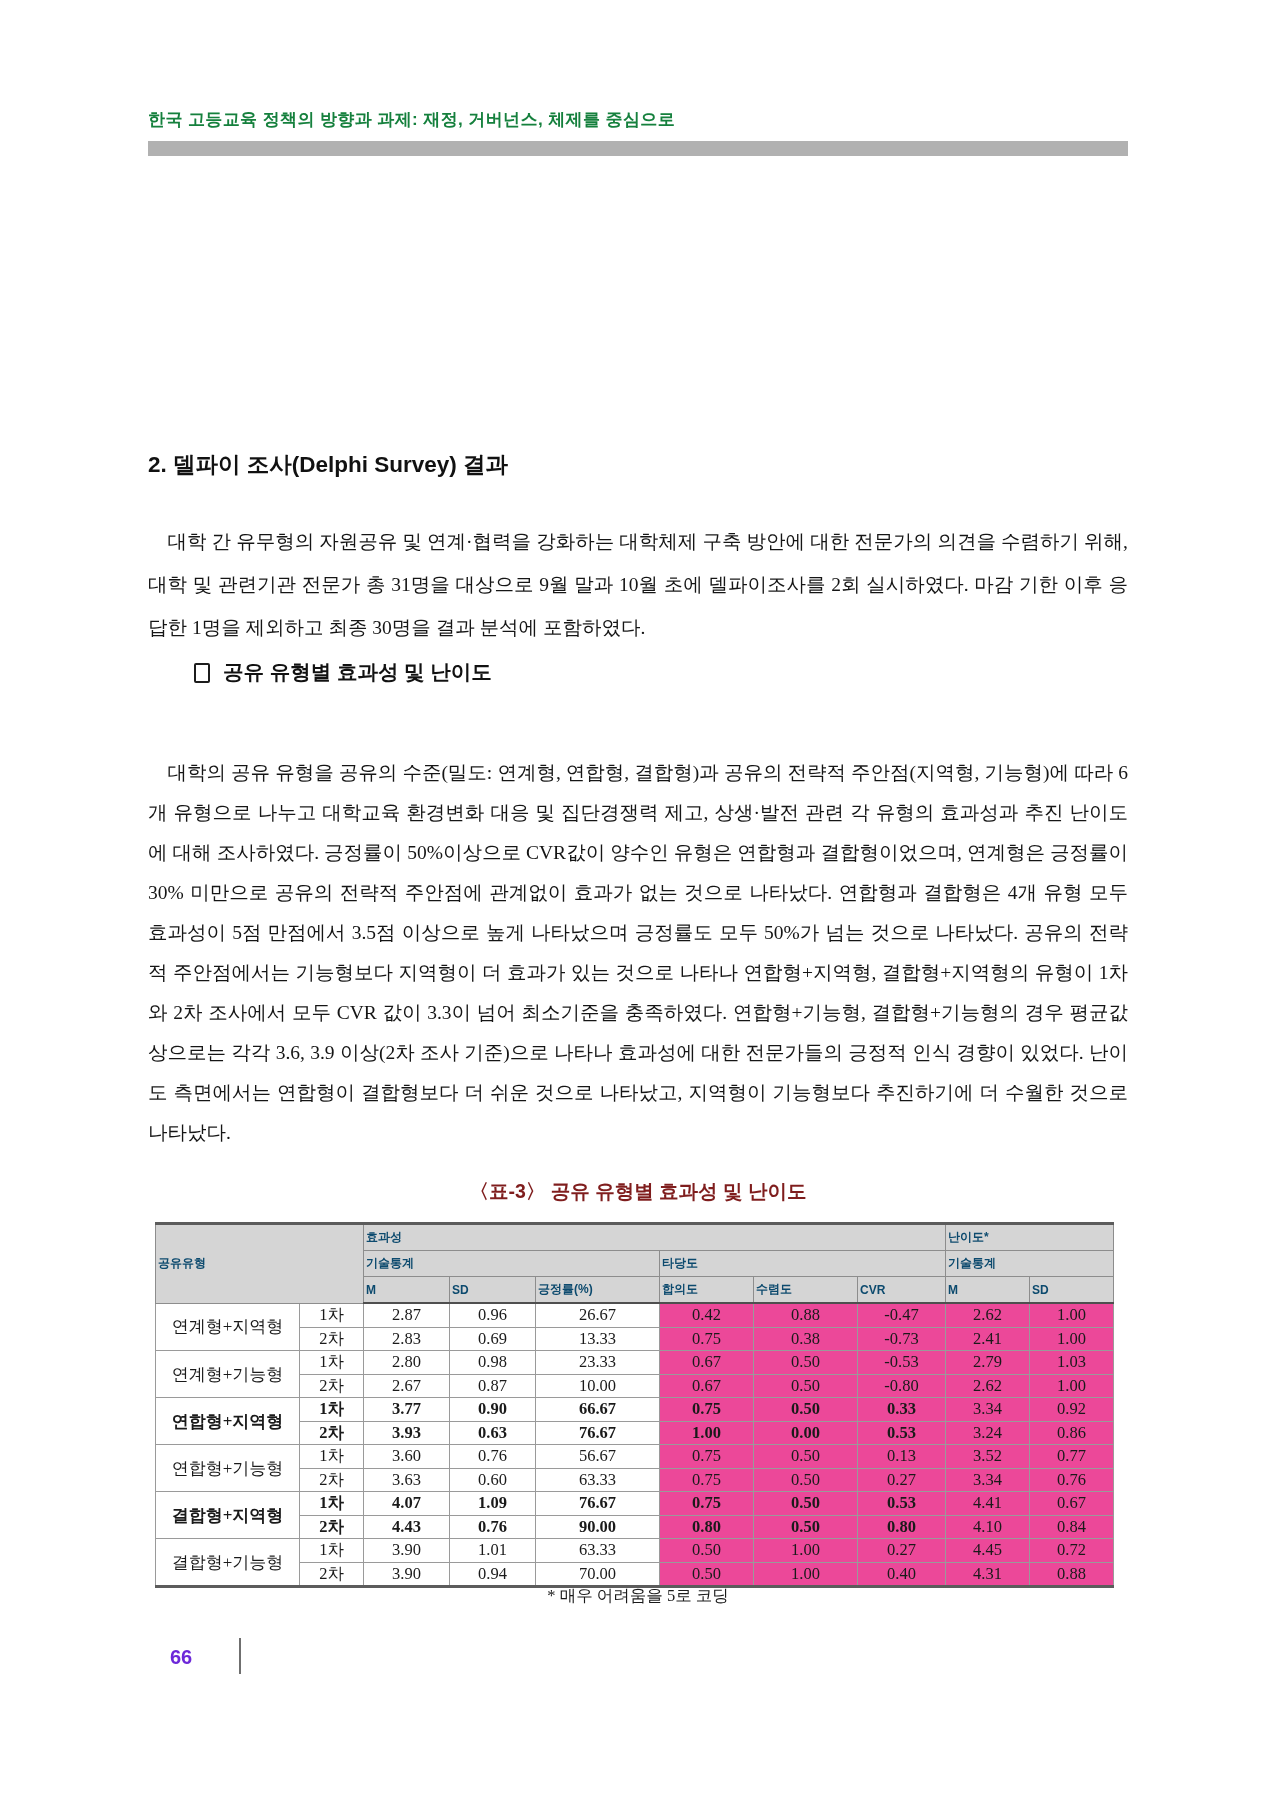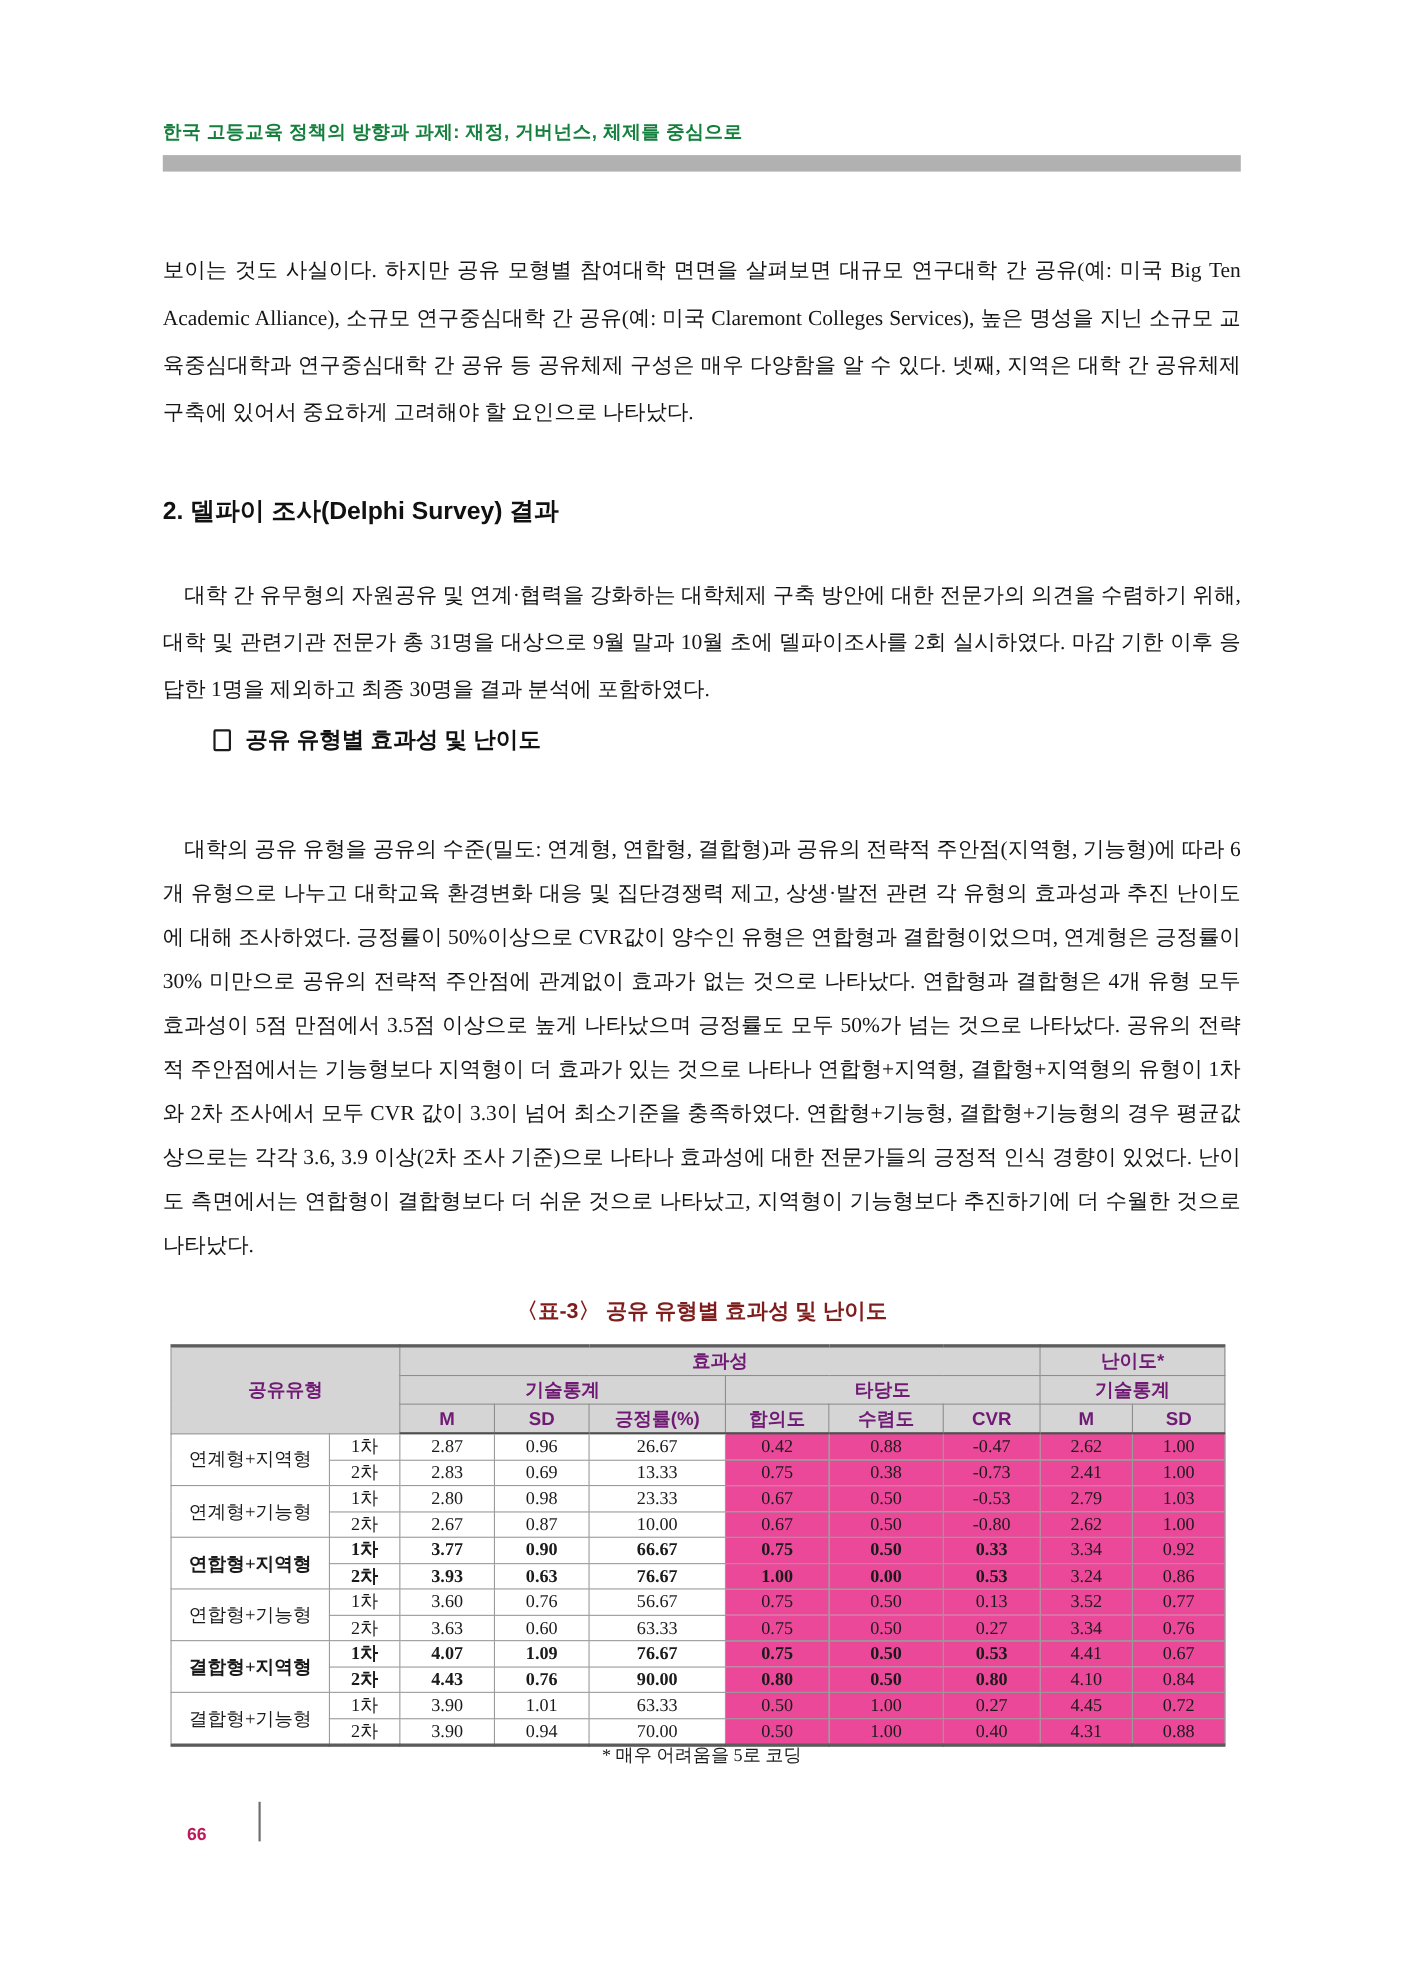--- a/index.html
+++ b/index.html
@@ -47,62 +47,61 @@
   }
 
   .table-wrap { position:absolute; left:155px; top:1222px; width:958px; }
   table.t {
     border-collapse:collapse; table-layout:fixed; width:958px;
     border-top:3px solid #5c5c5c; border-bottom:3px solid #5c5c5c;
   }
   table.t th {
     background:#d5d5d5;
     font-family:"Liberation Sans","DejaVu Sans",sans-serif;
-    font-weight:700; font-size:17px; color:#701a75;
+    font-weight:700; font-size:12px; color:#0c4a6e;
     border:1px solid #8d8d8d; height:25px; padding:0 2px;
-    text-align:center; vertical-align:middle;
+    text-align:left; vertical-align:middle;
   }
   table.t thead tr:last-child th { border-bottom:2px solid #4f4f4f; }
   table.t td {
     border:1px solid #9a9a9a; font-size:16.5px; color:#1a1a1a;
     text-align:center; vertical-align:middle; height:22.5px; padding:0 2px;
     font-family:"Liberation Serif","DejaVu Serif",serif;
   }
   table.t td.shaded { background:#ec4899; }
   table.t td.type-cell { font-size:17px; }
   table.t tr.group-start td { border-top:1.5px solid #575757; }
   table.t td.b { font-weight:700; }
 
   .footnote {
     position:absolute; left:148px; top:1585px; width:980px;
     font-size:16.5px; color:#1a1a1a;text-align:center;
   }
 
   .page-footer { position:absolute; left:170px; top:1638px; height:40px; }
   .page-num {
     font-family:"Liberation Sans","DejaVu Sans",sans-serif;
-    font-weight:700; font-size:16px; color:#be185d;
-    display:inline-block; vertical-align:top; margin-top:22px;
+    font-weight:700; font-size:20px; color:#6d28d9;
+    display:inline-block; vertical-align:top; margin-top:8px;
   }
   .footer-divider {
     display:inline-block; vertical-align:top;
     width:2px; height:36px; background:#6f6f6f; margin-left:43px;
   }
 </style>
 </head>
 <body>
 
 <div class="page">
 
   <div class="running-header">
     <div class="title">한국 고등교육 정책의 방향과 과제: 재정, 거버넌스, 체제를 중심으로</div>
     <div class="header-bar"></div>
   </div>
 
-  <p class="para p1">보이는 것도 사실이다. 하지만 공유 모형별 참여대학 면면을 살펴보면 대규모 연구대학 간 공유(예: 미국 Big Ten Academic Alliance), 소규모 연구중심대학 간 공유(예: 미국 Claremont Colleges Services), 높은 명성을 지닌 소규모 교육중심대학과 연구중심대학 간 공유 등 공유체제 구성은 매우 다양함을 알 수 있다. 넷째, 지역은 대학 간 공유체제 구축에 있어서 중요하게 고려해야 할 요인으로 나타났다.</p>
 
   <div class="sec-heading">2. 델파이 조사(Delphi Survey) 결과</div>
 
   <p class="para p2">대학 간 유무형의 자원공유 및 연계·협력을 강화하는 대학체제 구축 방안에 대한 전문가의 의견을 수렴하기 위해, 대학 및 관련기관 전문가 총 31명을 대상으로 9월 말과 10월 초에 델파이조사를 2회 실시하였다. 마감 기한 이후 응답한 1명을 제외하고 최종 30명을 결과 분석에 포함하였다.</p>
 
   <div class="sub-heading">
     <span class="sq"></span>
     <span>공유 유형별 효과성 및 난이도</span>
   </div>
 

